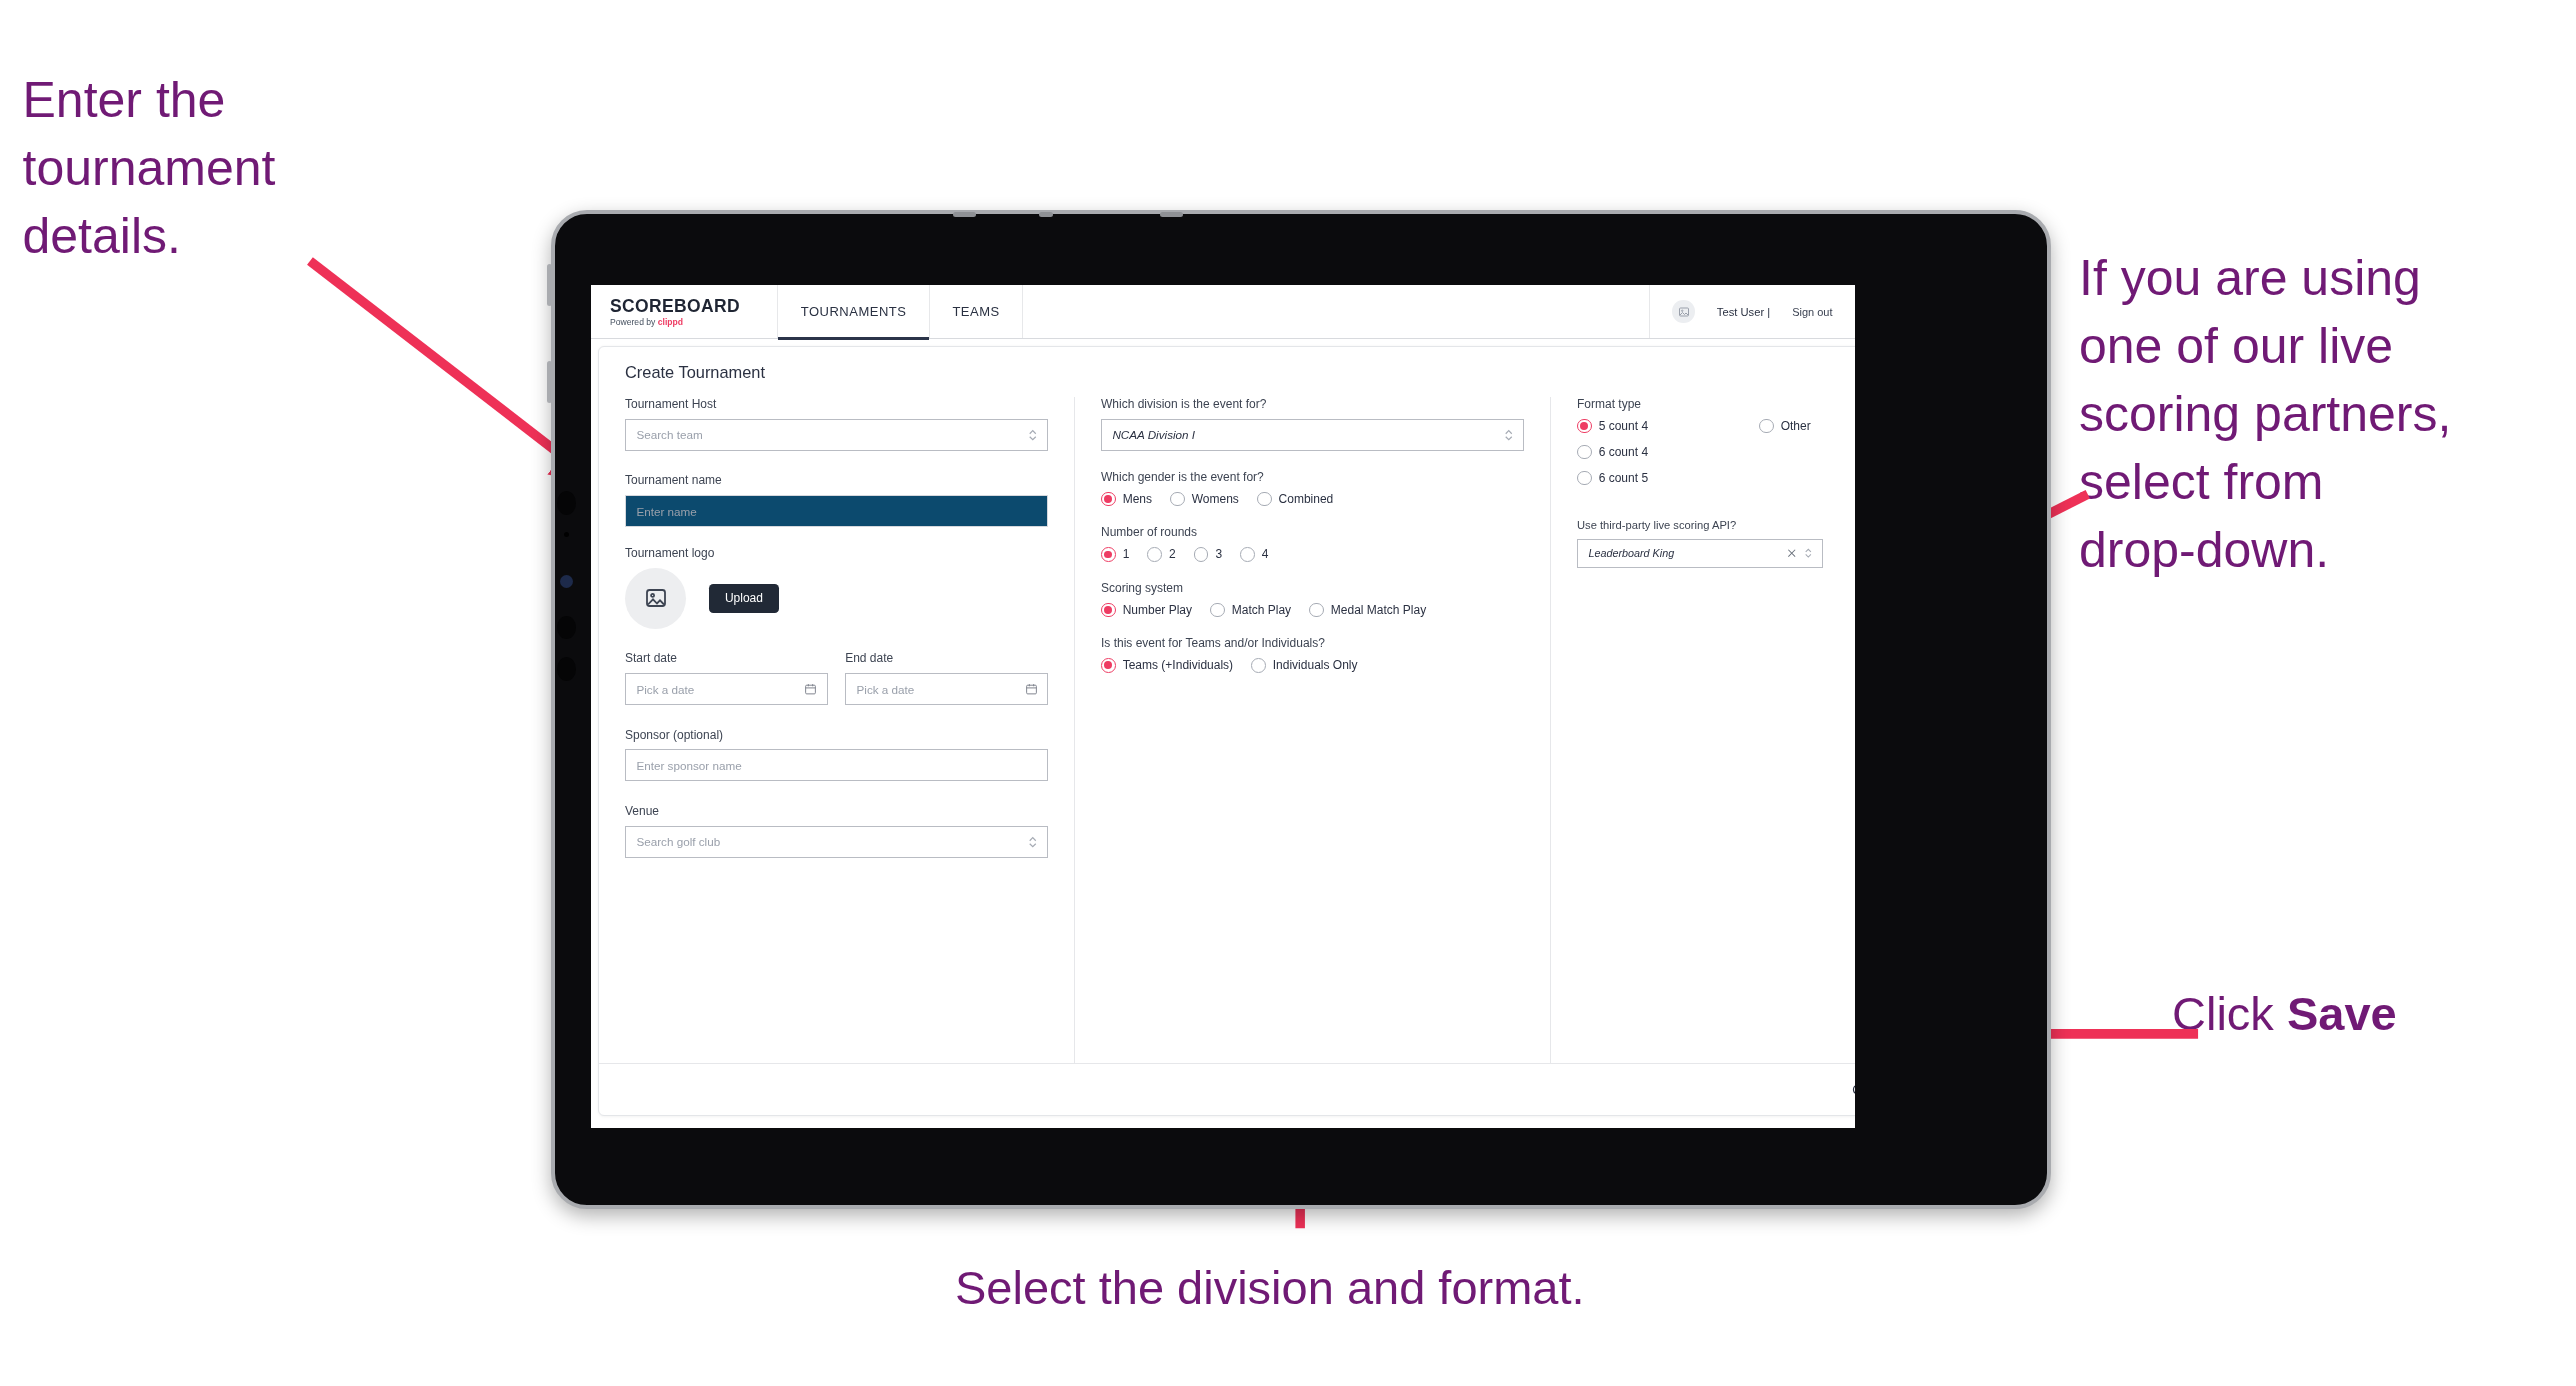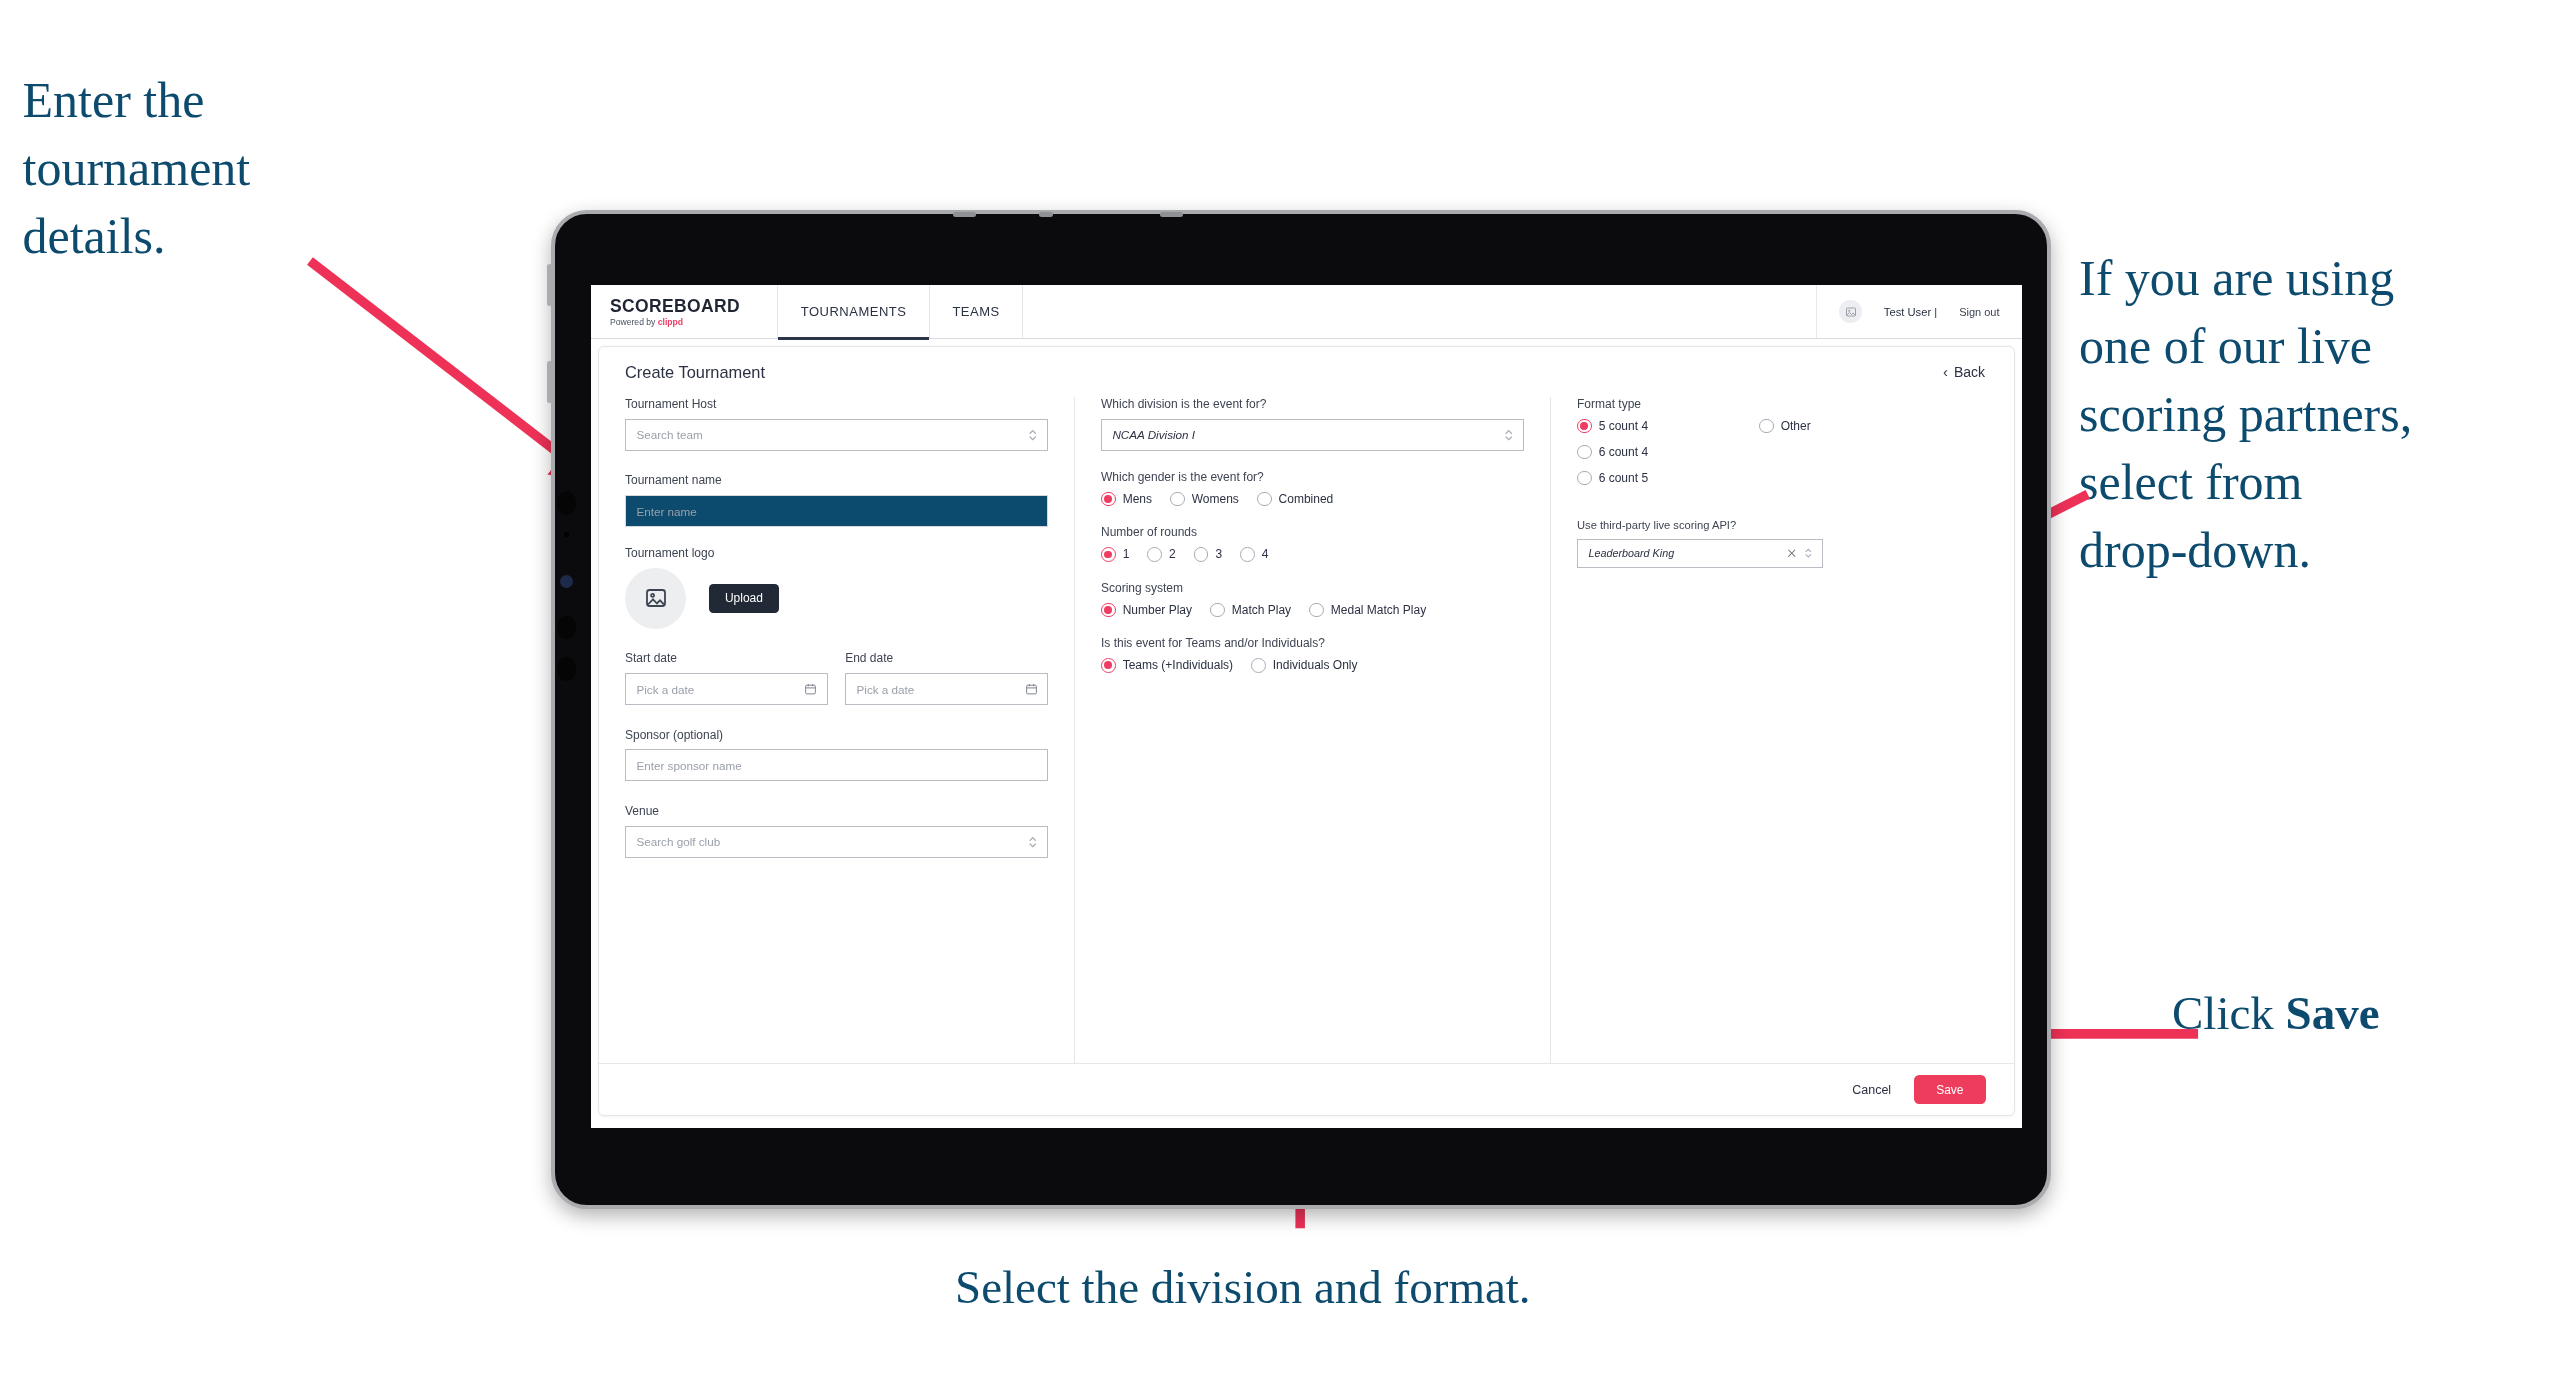--- a/index.html
+++ b/index.html
@@ -7,22 +7,22 @@
     width: 2576px; height: 1386px;
     background: #ffffff;
     font-family: "Liberation Sans", sans-serif;
     overflow: hidden;
   }
   #root { position: relative; width: 2576px; height: 1386px; }
 
   
   .anno {
     position: absolute;
-    color: #0c4a6e;
-    font-family: Liberation Serif, serif;
+    color: #701a75;
+    font-family: Liberation Sans, sans-serif;
     font-weight: 400;
     line-height: 1.36;
     white-space: pre-line;
   }
   #anno-left   { left: 22.5px;  top: 66px;  font-size: 50px; width: 372px; }
   #anno-right  { left: 2079px; top: 244px; font-size: 50px; width: 484px; }
   #anno-save   { left: 2172px; top: 982px; font-size: 47px; white-space: nowrap; }
   #anno-save b { font-weight: 700; }
   #anno-bottom { left: 955px; top: 1256px; font-size: 47px; white-space: nowrap; }
 
@@ -45,21 +45,21 @@
   }
   .side-btn {
     position: absolute; background: #a9abaf; border-radius: 2.6px;
   }
   .cam-sensor { position:absolute; border-radius:50%; }
 
   
   #screen {
     position: absolute;
     left: 36px; top: 71px;
-    width: 1431px; height: 843px;
+    width: 1264px; height: 843px;
     background: #ffffff;
     overflow: hidden;
   }
 
   
   #topnav {
     position: relative;
     height: 54px;
     background: #ffffff;
     border-bottom: 1.7px solid #d8dade;

